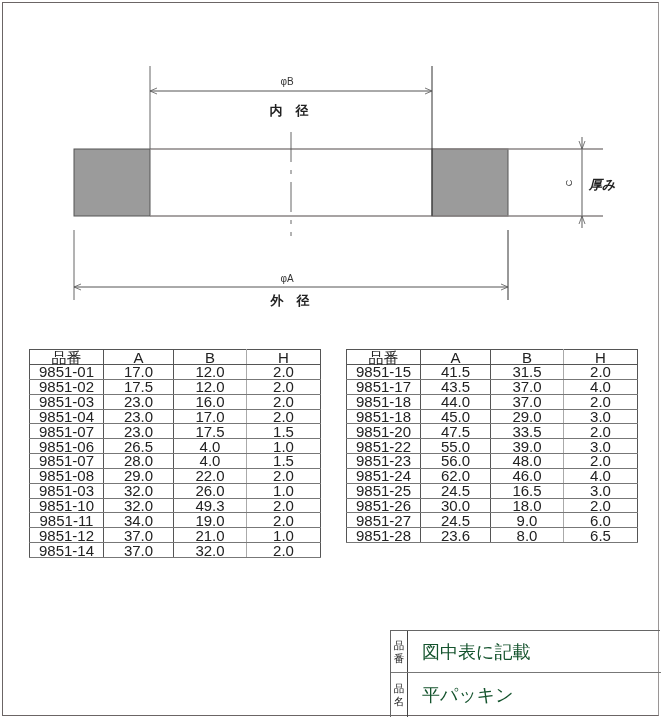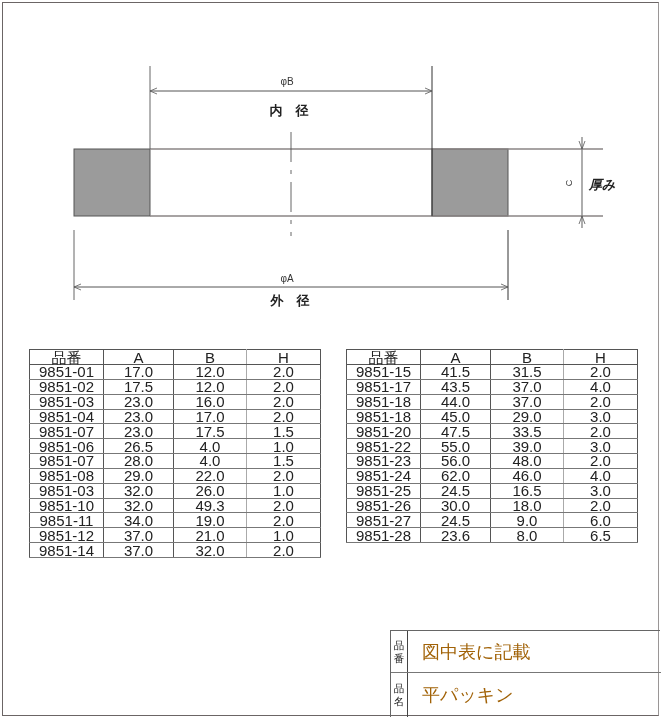--- a/index.html
+++ b/index.html
@@ -20,21 +20,21 @@
     .col-part { width: 74px; } .col-a { width: 70px; } .col-b { width: 73px; } .col-h { width: 74px; }
     .title-block { position: absolute; left: 390px; top: 630px; width: 270px; height: 87px;
                    border: 1.5px solid #666; border-right: none; border-bottom: none; box-sizing: border-box; }
     .tb-row { position: absolute; left: 0; width: 270px; display: flex; box-sizing: border-box; }
     .tb-row.r1 { top: 0; height: 42px; border-bottom: 1.5px solid #777; }
     .tb-row.r2 { top: 42px; height: 44px; }
     .tb-label { width: 16px; border-right: 1px solid #444; display: flex; flex-direction: column;
                 align-items: center; justify-content: center; font-size: 10.5px; line-height: 13px;
                 font-family: "DejaVu Sans", sans-serif; }
     .tb-value { flex: 1; padding-left: 14px; display: flex; align-items: center;
-                font-size: 18px; font-family: "DejaVu Sans", sans-serif; color: #a16207; }
+                font-size: 18px; font-family: "DejaVu Sans", sans-serif; color: #14532d; }
     .dim-text { font-family: "Liberation Sans", sans-serif; }
   </style>
 </head>
 <body>
 
 <div class="frame"></div>
 
 <svg class="drawing" width="664" height="340" viewBox="0 0 664 340">
 
   <rect x="74" y="149" width="76" height="67" fill="#9b9b9b" stroke="#555" stroke-width="1"></rect>

